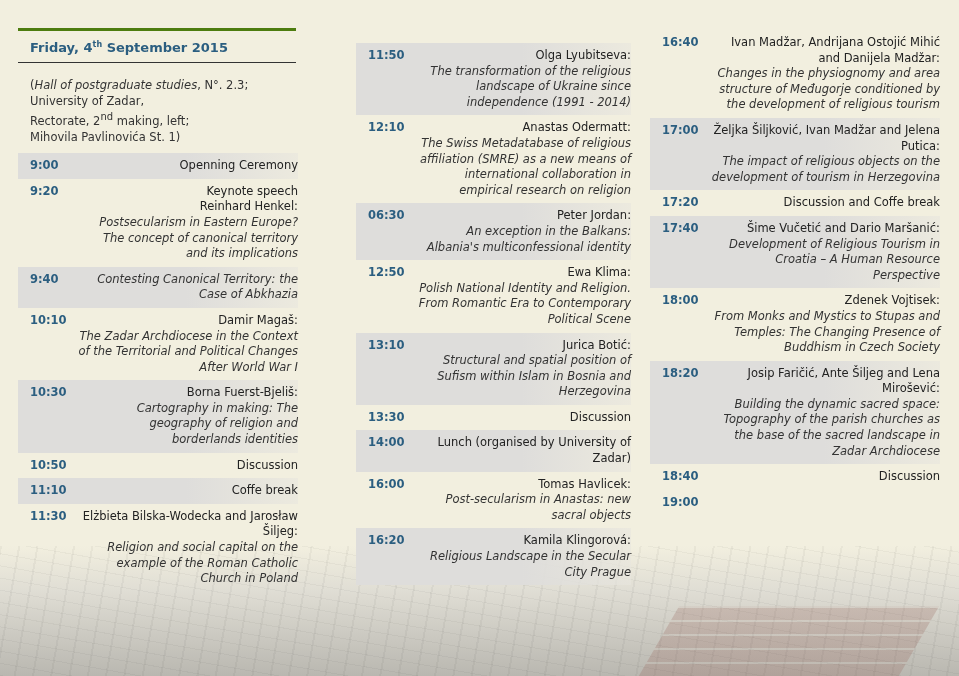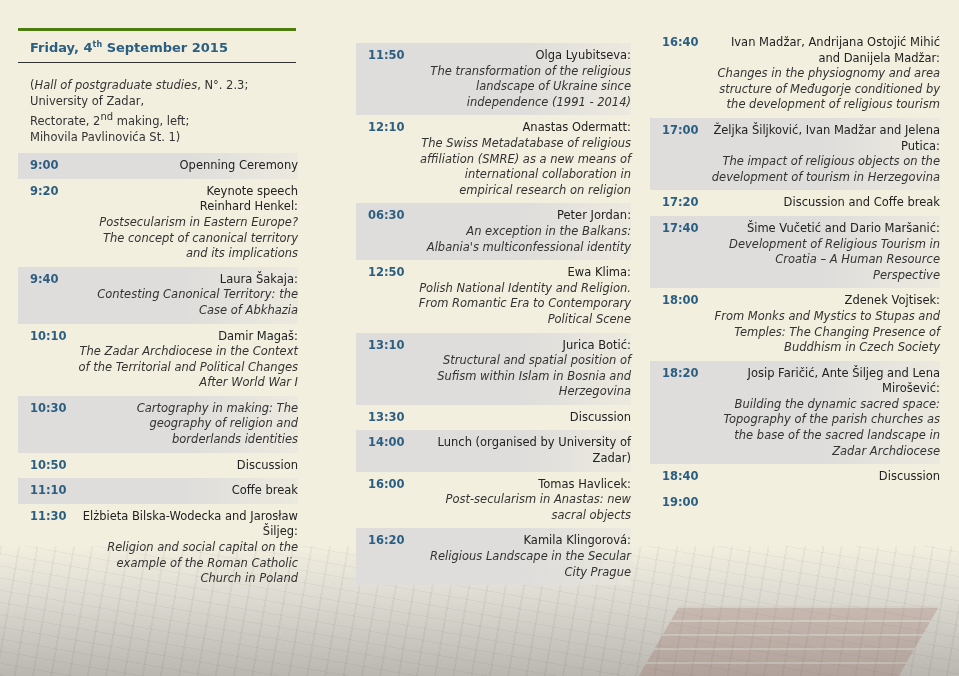--- a/index.html
+++ b/index.html
@@ -72,34 +72,34 @@
         <div class="time">9:20</div>
         <div class="body">
           <div class="plain">Keynote speech</div>
           <div class="speaker">Reinhard Henkel:</div>
           <div class="title">Postsecularism in Eastern Europe? The concept of canonical territory and its implications</div>
         </div>
       </div>
       <div class="row shaded">
         <div class="time">9:40</div>
         <div class="body">
-          <div class="speaker">Laura Šakaja:</div>
           <div class="title">Contesting Canonical Territory: the Case of Abkhazia</div>
         </div>
       </div>
       <div class="row">
         <div class="time">10:10</div>
         <div class="body">
           <div class="speaker">Damir Magaš:</div>
           <div class="title">The Zadar Archdiocese in the Context of the Territorial and Political Changes After World War I</div>
         </div>
       </div>
       <div class="row shaded">
         <div class="time">10:30</div>
         <div class="body">
+          <div class="speaker">Borna Fuerst-Bjeliš:</div>
           <div class="title">Cartography in making: The geography of religion and borderlands identities</div>
         </div>
       </div>
       <div class="row">
         <div class="time">10:50</div>
         <div class="body">
           <div class="plain">Discussion</div>
         </div>
       </div>
       <div class="row shaded">

